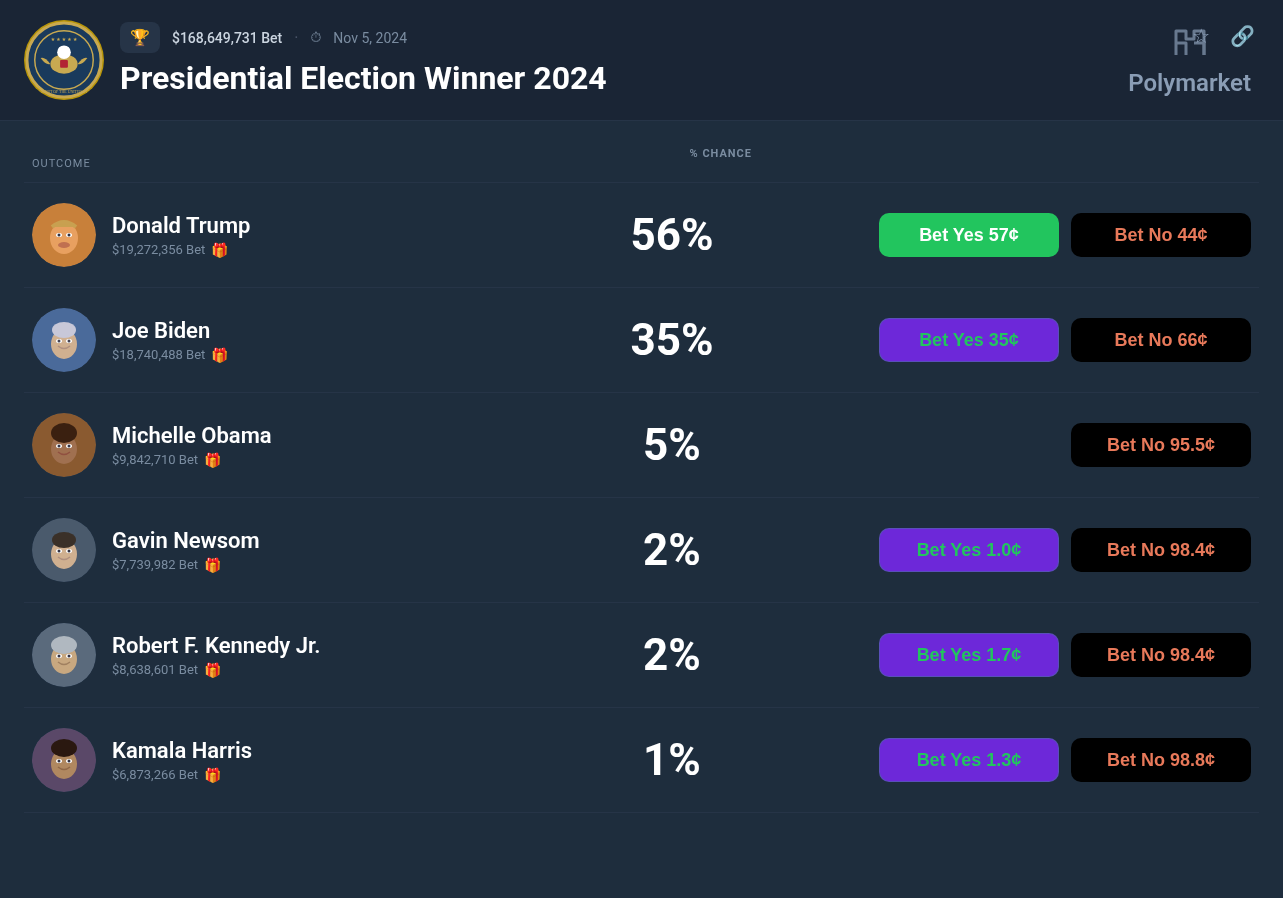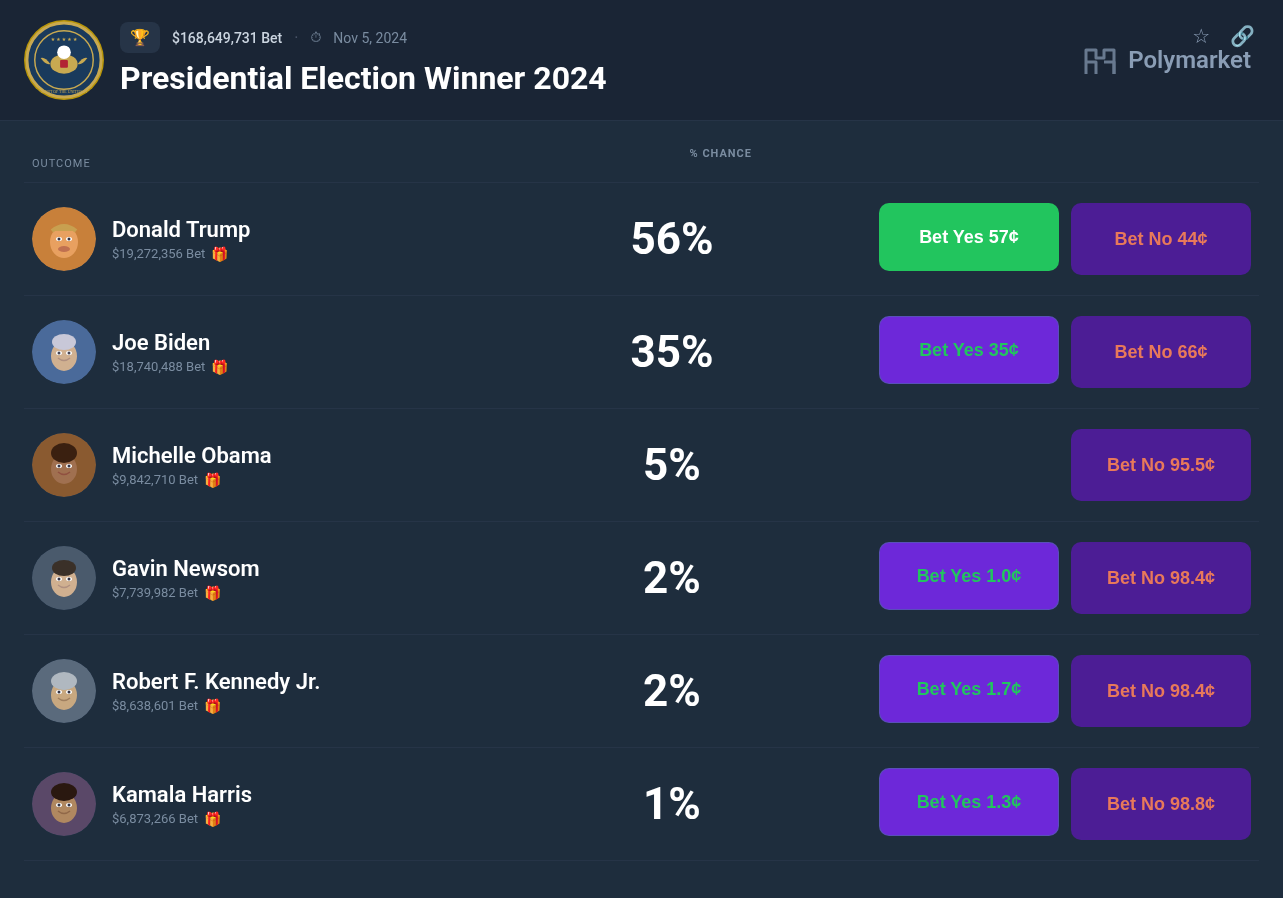--- a/index.html
+++ b/index.html
@@ -98,20 +98,21 @@
       font-weight: 700;
       color: #fff;
       line-height: 1.2;
     }
 
     .polymarket-brand {
       display: flex;
       align-items: center;
       gap: 10px;
       margin-left: auto;
+      flex-direction: column;
     }
 
     .polymarket-icon {
       width: 36px;
       height: 36px;
       opacity: 0.7;
     }
 
     .polymarket-name {
       font-size: 24px;
@@ -243,40 +244,40 @@
       gap: 12px;
       justify-content: flex-end;
     }
 
     .bet-yes-btn {
       background: #22c55e;
       color: #fff;
       border: none;
       border-radius: 10px;
       padding: 0 24px;
-      height: 68px;
+      height: 44px;
       font-size: 18px;
       font-weight: 600;
       cursor: pointer;
       min-width: 180px;
     }
 
     .bet-yes-btn.inactive {
       background: #6d28d9;
       color: #22c55e;
       border: 1px solid #22c55e40;
     }
 
     .bet-no-btn {
-      background: #4c1d95;
+      background: #000000;
       color: #e8795a;
       border: none;
       border-radius: 10px;
       padding: 0 24px;
-      height: 72px;
+      height: 44px;
       font-size: 18px;
       font-weight: 600;
       cursor: pointer;
       min-width: 180px;
     }
 
     
     .avatar-wrapper {
       position: relative;
     }

